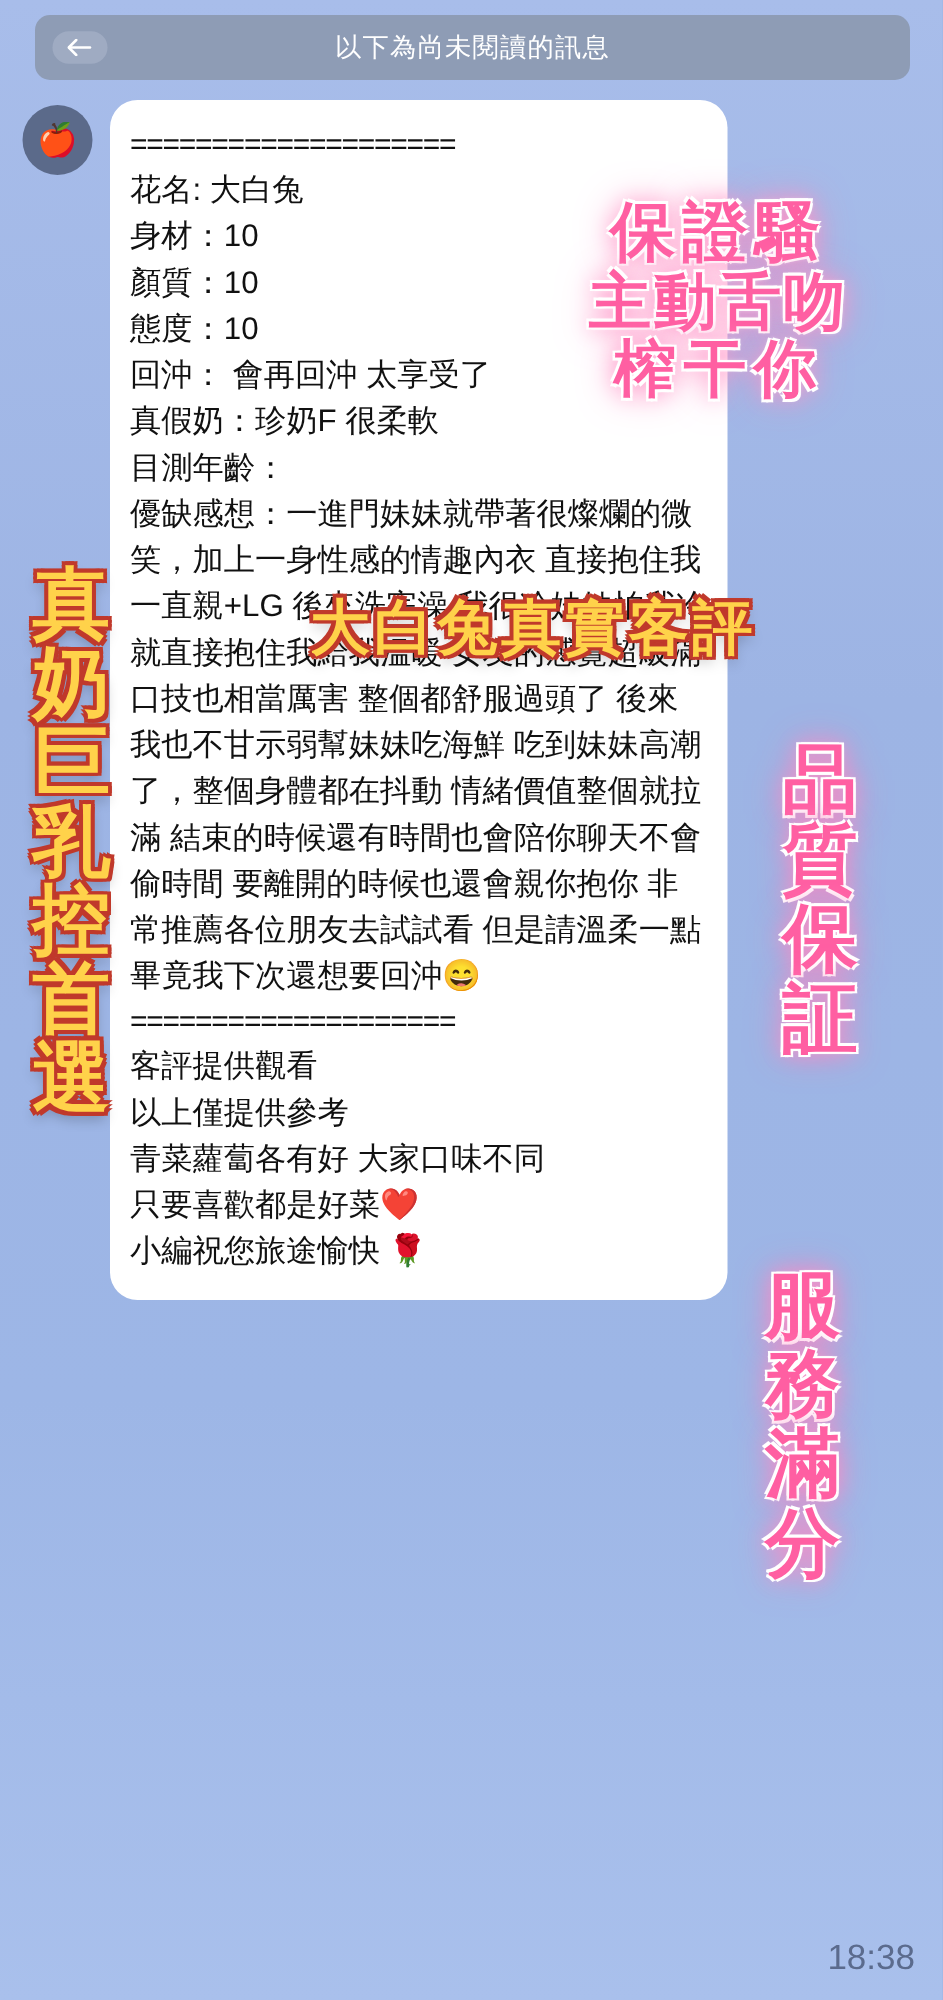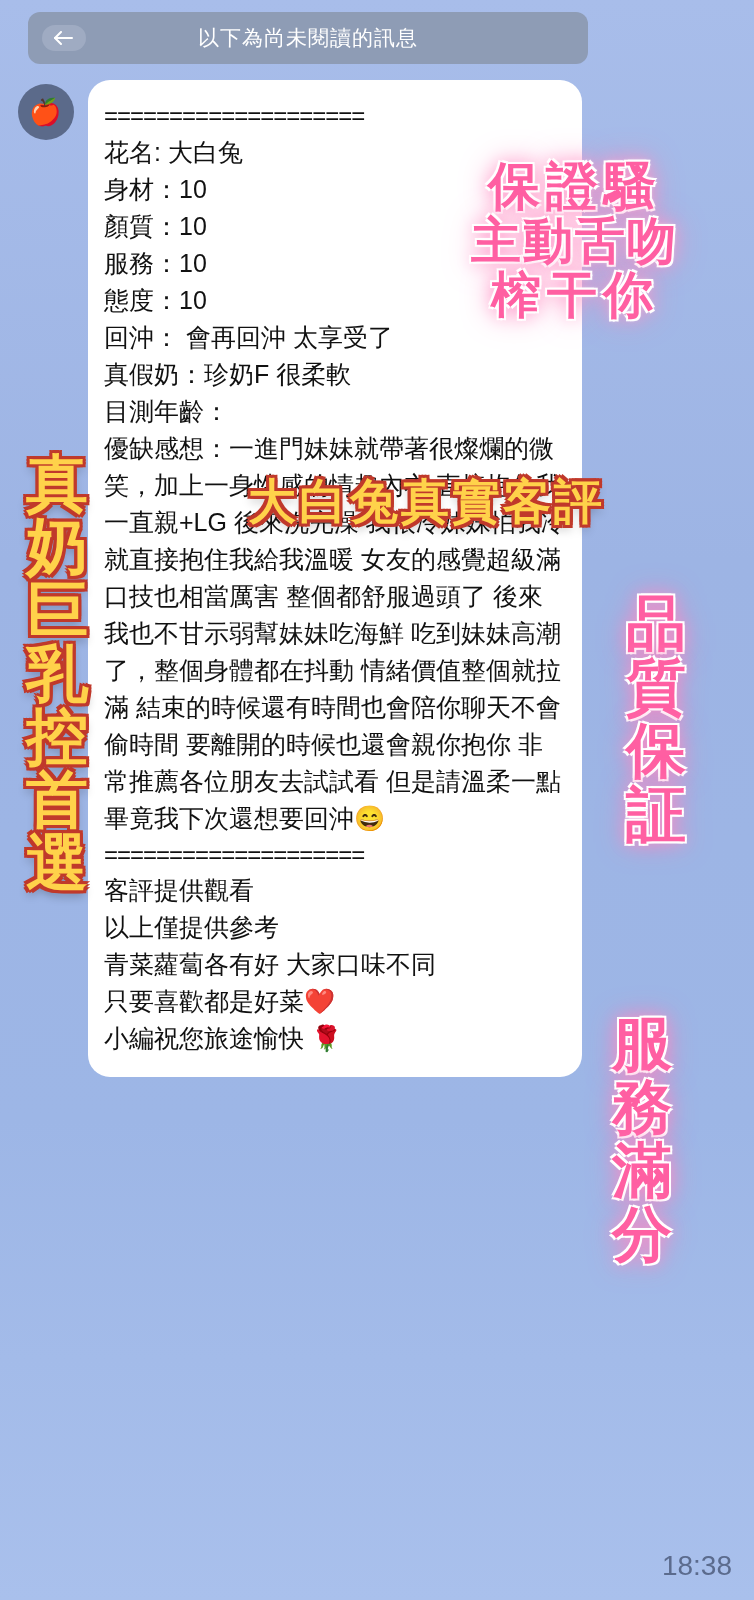--- a/index.html
+++ b/index.html
@@ -16,21 +16,21 @@
     height: 1600px;
     overflow: hidden;
     background: linear-gradient(180deg, #a8bdea 0%, #9db4e4 35%, #9db6e6 70%, #a9c0ec 100%);
   }
 
   
   .unread-bar {
     position: absolute;
     top: 12px;
     left: 28px;
-    width: 560px;
+    width: 700px;
     height: 52px;
     background: #8e9cb5;
     border-radius: 12px;
     display: flex;
     align-items: center;
     justify-content: center;
     color: #ffffff;
     font-size: 21px;
     letter-spacing: 1px;
   }
@@ -196,21 +196,20 @@
 
   <div class="avatar">
     <span>🍎</span>
   </div>
 
   <div class="bubble">
     <div class="line sep">====================</div>
     <div class="line">花名: 大白兔</div>
     <div class="line">身材：10</div>
     <div class="line">顏質：10</div>
-    <div class="line">服務：10</div>
     <div class="line">態度：10</div>
     <div class="line">回沖： 會再回沖 太享受了</div>
     <div class="line">真假奶：珍奶F 很柔軟</div>
     <div class="line">目測年齡：</div>
     <div class="line">優缺感想：一進門妹妹就帶著很燦爛的微笑，加上一身性感的情趣內衣 直接抱住我 一直親+LG 後來洗完澡 我很冷妹妹怕我冷就直接抱住我給我溫暖 女友的感覺超級滿 口技也相當厲害 整個都舒服過頭了 後來我也不甘示弱幫妹妹吃海鮮 吃到妹妹高潮了，整個身體都在抖動 情緒價值整個就拉滿 結束的時候還有時間也會陪你聊天不會偷時間 要離開的時候也還會親你抱你 非常推薦各位朋友去試試看 但是請溫柔一點</div>
     <div class="line">畢竟我下次還想要回沖😄</div>
     <div class="line sep">====================</div>
     <div class="line">客評提供觀看</div>
     <div class="line">以上僅提供參考</div>
     <div class="line">青菜蘿蔔各有好 大家口味不同</div>

